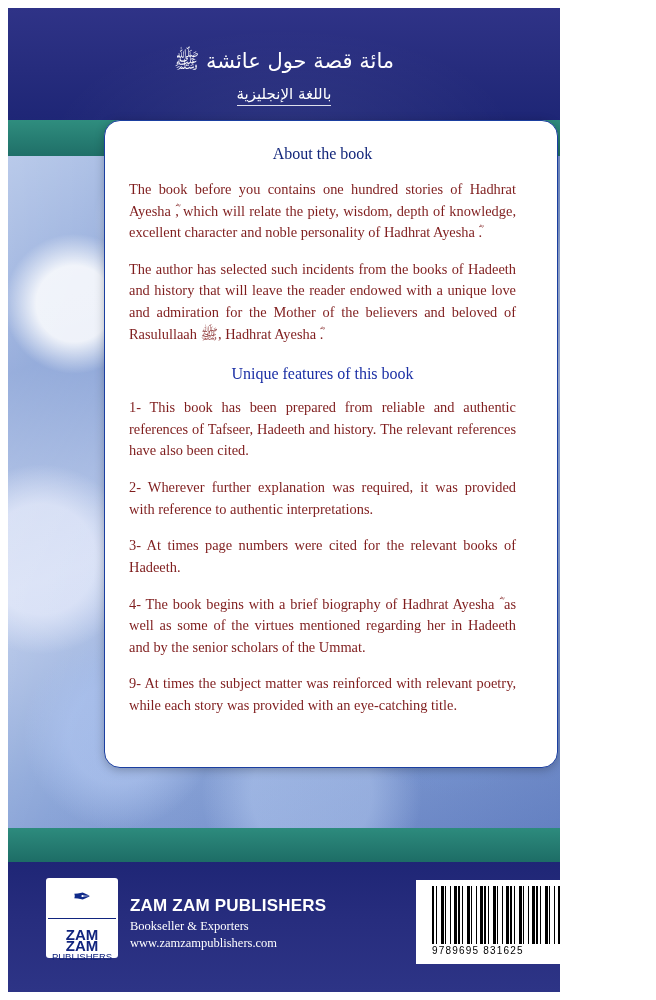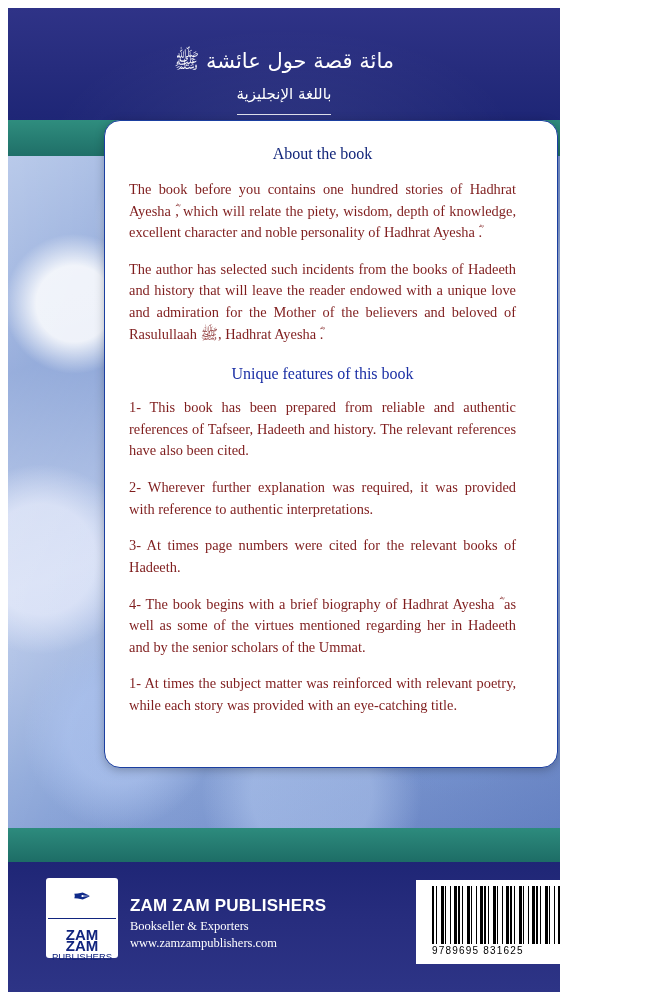--- a/index.html
+++ b/index.html
@@ -107,21 +107,21 @@
   }
   .arabic-sub {
     font-family: "DejaVu Sans", sans-serif;
     font-size: 15px;
     direction: rtl;
     margin-top: 10px;
   }
   .arabic-sub-underline {
     display: inline-block;
     border-bottom: 1px solid rgba(255,255,255,0.85);
-    padding-bottom: 11px;
+    padding-bottom: 2px;
   }
   
   .card {
     position: absolute;
     left: 96px;
     top: 112px;
     width: 454px;
     height: 648px;
     background: #ffffff;
     border: 1px solid #1b3fa0;
@@ -281,21 +281,21 @@
 
       <p class="just">The book before you contains one hundred stories of Hadhrat Ayesha ؓ, which will relate the piety, wisdom, depth of knowledge, excellent character and noble personality of Hadhrat Ayesha ؓ.</p>
       <p class="just">The author has selected such incidents from the books of Hadeeth and history that will leave the reader endowed with a unique love and admiration for the Mother of the believers and beloved of Rasulullaah ﷺ, Hadhrat Ayesha ؓ.</p>
 
       <h3>Unique features of this book</h3>
 
       <p class="just">1- This book has been prepared from reliable and authentic references of Tafseer, Hadeeth and history. The relevant references have also been cited.</p>
       <p class="just">2- Wherever further explanation was required, it was provided with reference to authentic interpretations.</p>
       <p class="just">3- At times page numbers were cited for the relevant books of Hadeeth.</p>
       <p class="just">4- The book begins with a brief biography of Hadhrat Ayesha ؓ as well as some of the virtues mentioned regarding her in Hadeeth and by the senior scholars of the Ummat.</p>
-      <p class="just">1- At times the subject matter was reinforced with relevant poetry, while each story was provided with an eye-catching title.</p>
+      <p class="just">9- At times the subject matter was reinforced with relevant poetry, while each story was provided with an eye-catching title.</p>
     </div>
 
     <div class="logo">
       <span class="mark">✒</span>
       <span class="lname">ZAM ZAM</span>
       <span class="lname2">PUBLISHERS</span>
     </div>
 
     <div class="pubtext">
       <div class="pname">ZAM ZAM PUBLISHERS</div>

